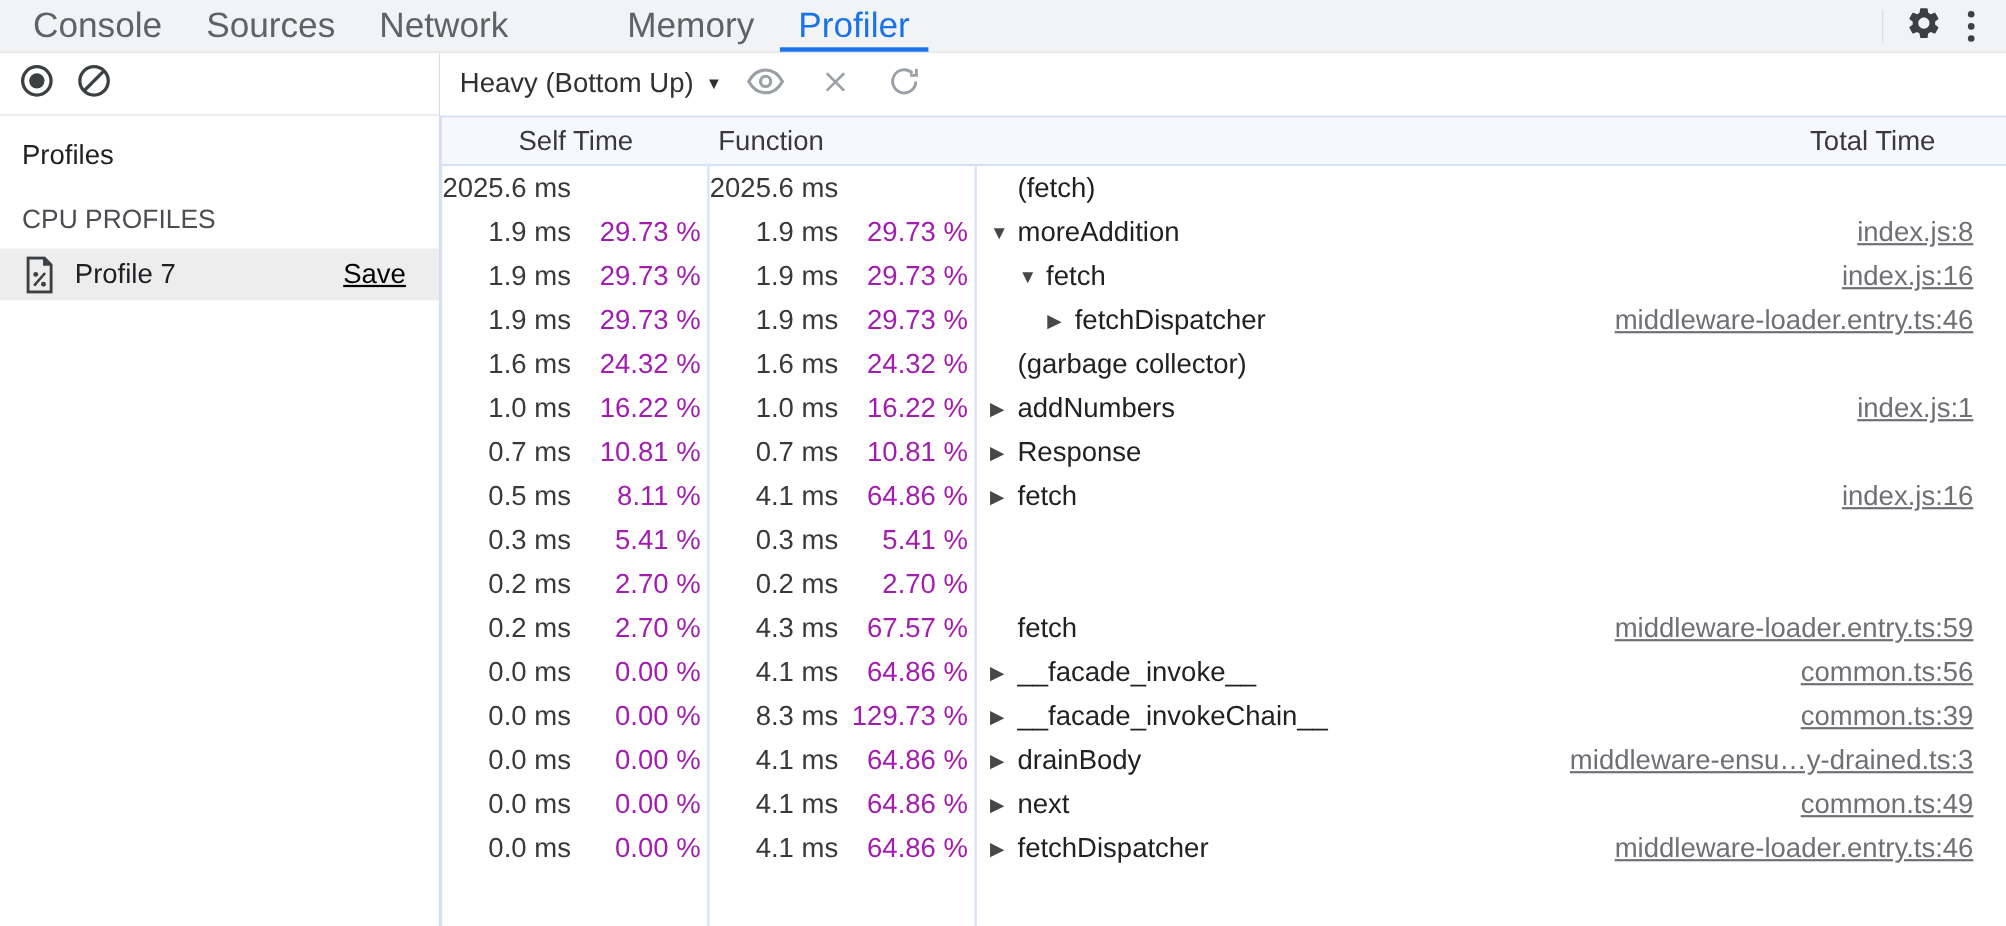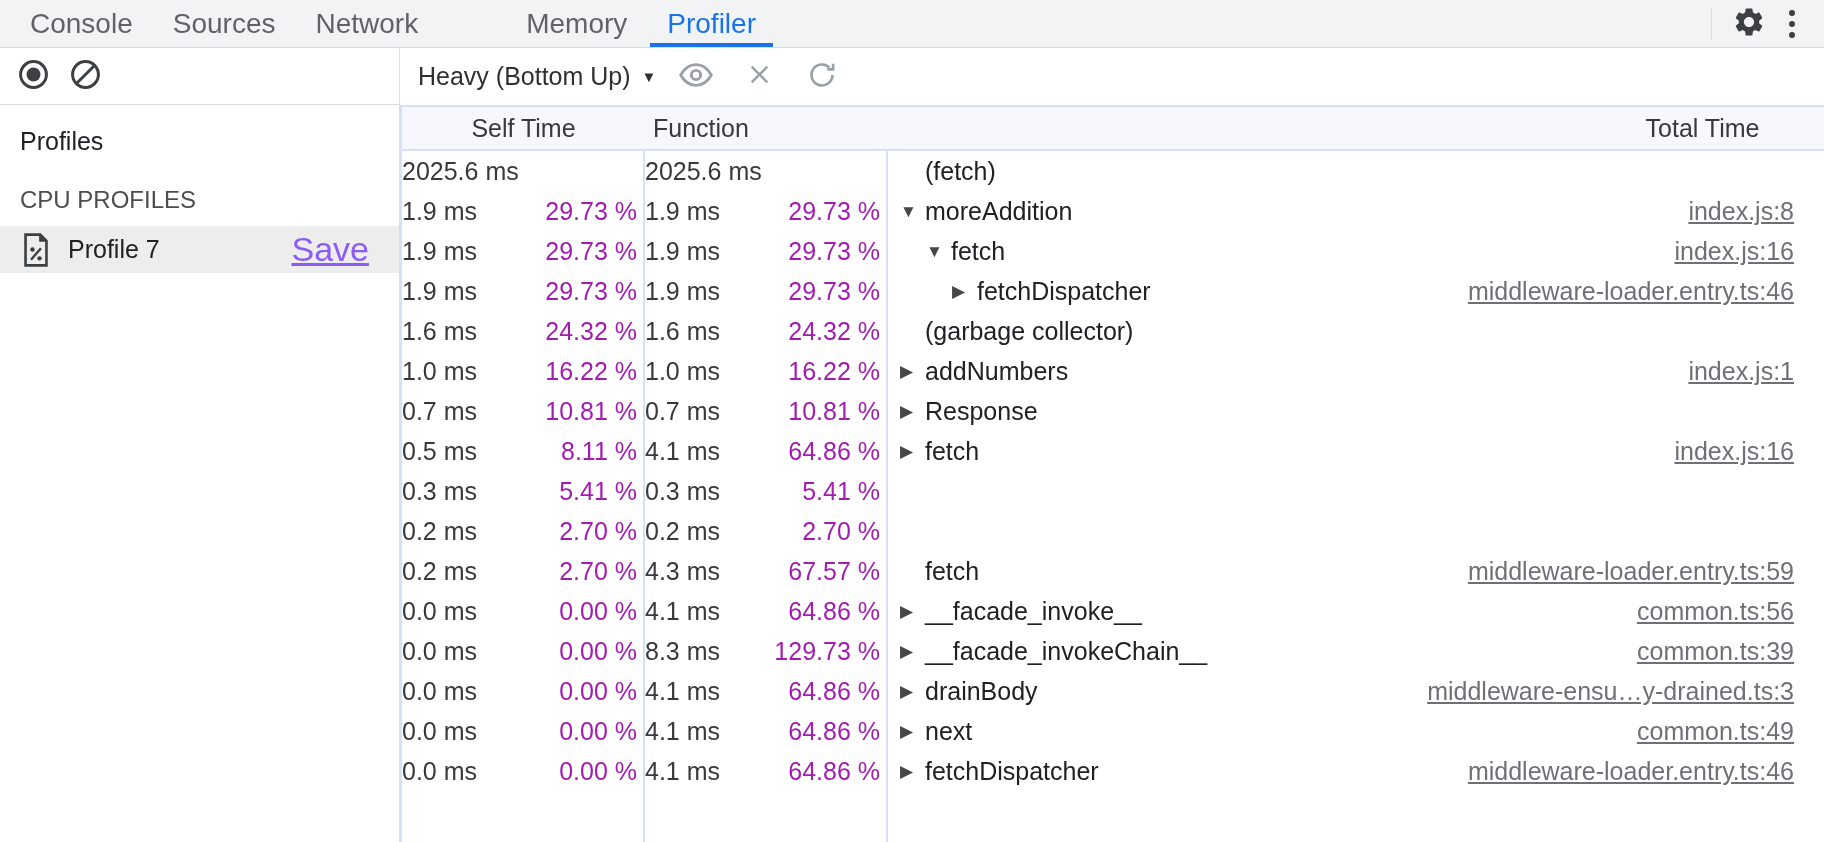--- a/index.html
+++ b/index.html
@@ -4,21 +4,21 @@
 <style>
   * { margin:0; padding:0; box-sizing:border-box; }
   html,body { width:1824px; height:842px; overflow:hidden; background:#fff;
               font-family:"Liberation Sans","DejaVu Sans",sans-serif; }
   .app { width:1824px; height:842px; display:flex; flex-direction:column; background:#fff; }
 
   
   .tabbar { height:48px; flex:0 0 48px; background:#f1f3f4; border-bottom:1px solid #dadce0;
             display:flex; align-items:stretch; padding-left:13px; }
   .tab { position:relative; display:flex; align-items:center; padding:0 17px; margin-right:6px;
-         font-size:28px; color:#5f6368; cursor:default; white-space:nowrap; }
+         font-size:32px; color:#5f6368; cursor:default; white-space:nowrap; }
   .tab--offset { margin-left:68px; }
   .tab.active { color:#1a73e8; }
   .tab.active::after { content:""; position:absolute; left:0; right:0; bottom:0; height:4px; background:#1a73e8; }
   .tabbar-right { margin-left:auto; display:flex; align-items:center; padding-right:12px; }
   .vsep { width:1px; height:30px; background:#dadce0; margin:0 14px; }
   .iconbtn { display:flex; align-items:center; justify-content:center; width:46px; height:46px; }
   .gear svg { width:34px; height:34px; fill:#3c4043; }
   .kebab { display:flex; flex-direction:column; justify-content:center; align-items:center; gap:5px; width:40px; height:46px; }
   .kebab i { width:6px; height:6px; border-radius:50%; background:#3c4043; }
 
@@ -28,21 +28,21 @@
   .sidebar-toolbar { height:57px; flex:0 0 57px; border-bottom:1px solid #dadce0;
                      display:flex; align-items:center; gap:10px; padding-left:12px; }
   .tool { width:42px; height:42px; display:flex; align-items:center; justify-content:center; }
 
   .profiles-pane { flex:1; padding-top:22px; }
   .pane-title { font-size:25px; color:#202124; padding-left:20px; margin-bottom:30px; }
   .section-title { font-size:24px; color:#4a4d51; padding-left:20px; margin-bottom:12px; }
   .profile-item { height:47px; background:#ededed; display:flex; align-items:center; padding:0 30px 0 20px; }
   .profile-item .doc { width:32px; height:34px; margin-right:16px; flex:0 0 auto; }
   .profile-item .pname { font-size:25px; color:#202124; }
-  .profile-item .save { margin-left:auto; font-size:34px; color:#8b5cf6; text-decoration:underline; cursor:pointer; }
+  .profile-item .save { margin-left:auto; font-size:25px; color:#000000; text-decoration:underline; cursor:pointer; }
 
   
   .content { flex:1; display:flex; flex-direction:column; min-width:0; }
   .content-toolbar { height:57px; flex:0 0 57px; display:flex; align-items:center; padding-left:18px; background:#fff;gap:11px; }
   .view-select { display:flex; align-items:center; font-size:25px; color:#303030; cursor:default; }
   .view-select .caret { font-size:15px; color:#303030; margin-left:11px; }
   .tbtn { width:46px; height:46px; display:flex; align-items:center; justify-content:center; margin-left:6px; }
   .tbtn:first-of-type { margin-left:18px; }
   .tbtn svg { stroke:#9aa0a6; fill:none; }
 
@@ -53,21 +53,21 @@
   .grid .vline.v1 { left:241px; } .grid .vline.v2 { left:484px; }
   .grid-header { height:44px; flex:0 0 44px; background:#f6f8fe; border-bottom:2px solid #d6e1f7;
                  display:flex; font-size:25px; color:#38383d; position:relative; z-index:0; }
   .hcell { display:flex; align-items:center; justify-content:center;text-align:center; }
   .hcell.h-self { width:243px; } .hcell.h-total { width:243px; }
   .hcell.h-fn { flex:1; justify-content:flex-start; padding-left:8px; }
 
   .grid-body { flex:1; position:relative; z-index:1; }
   .row { height:40px; display:flex; align-items:center; font-size:25px; }
   .cell.num { width:243px; display:flex; align-items:center; padding-right:8px; }
-  .cell.num .ms { flex:1; color:#38383d; white-space:nowrap; }
+  .cell.num .ms { flex:1; text-align:right; color:#38383d; white-space:nowrap; }
   .cell.num .pct { width:118px; display:flex; justify-content:flex-end; color:#a21caf; white-space:nowrap; }
   .cell.fn { flex:1; display:flex; align-items:center; padding-left:12px; min-width:0; }
   .cell.fn .arrow { width:25px; flex:0 0 25px; font-size:17px; color:#474747; line-height:1; }
   .cell.fn .fname { color:#202124; white-space:nowrap; }
   .cell.fn .srclink { margin-left:auto; padding-right:30px; color:#6e7076; text-decoration:underline; cursor:pointer; white-space:nowrap; }
 </style>
 </head>
 <body>
 
 <div class="app">

